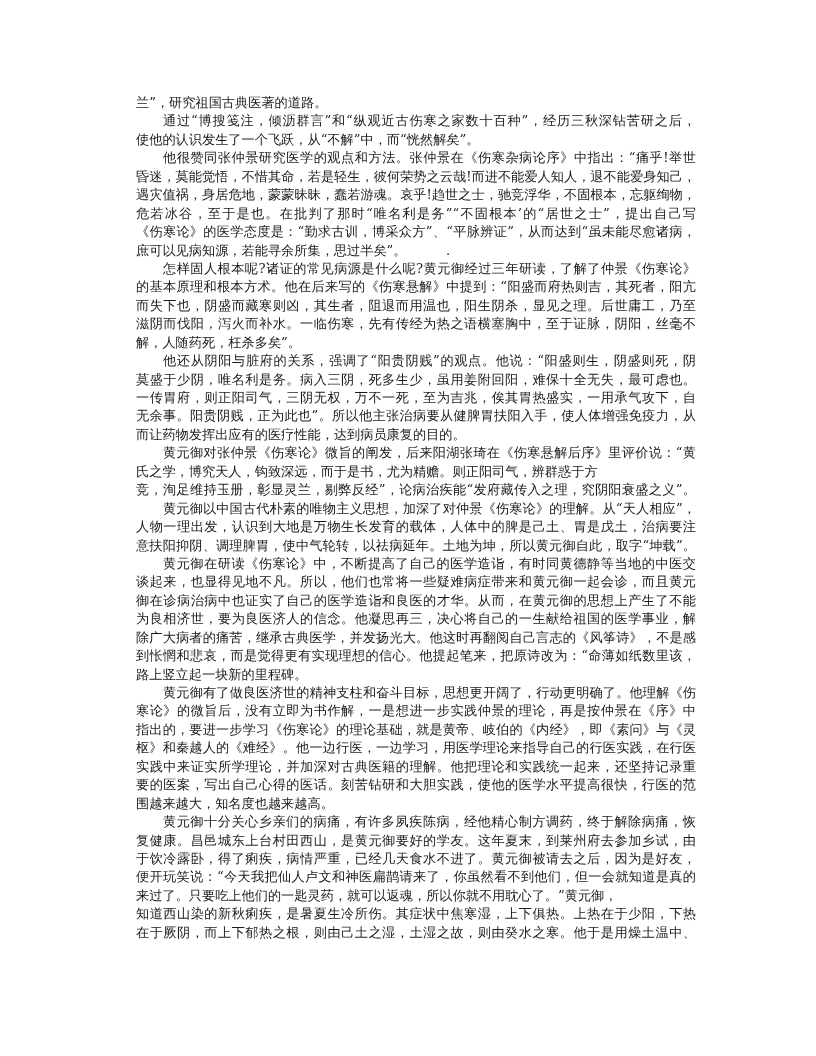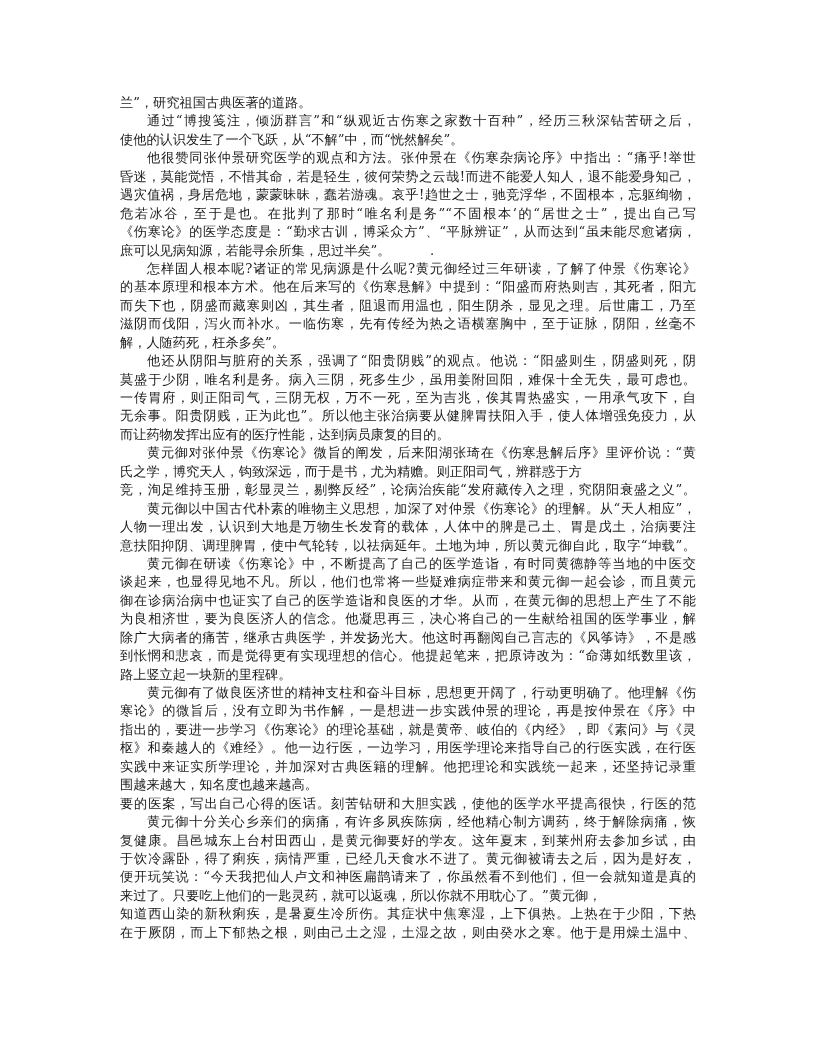--- a/index.html
+++ b/index.html
@@ -13,20 +13,21 @@
     font-size: 13.2px;
     color: #1a1a1a;
   }
   .line {
     height: 18.45px;
     line-height: 18.45px;
     white-space: nowrap;
     text-align: justify;
     text-align-last: justify;
     letter-spacing: 0px;
+    margin-left: 16px;
   }
   .line.last { text-align-last: left; }
   .line.indent { padding-left: 27px; }
 </style>
 </head>
 <body>
 
 <div class="page" id="page">
     <div class="line last">兰”，研究祖国古典医著的道路。</div>
     <div class="line indent">通过“博搜笺注，倾沥群言”和“纵观近古伤寒之家数十百种”，经历三秋深钻苦研之后，</div>
@@ -58,22 +59,22 @@
     <div class="line">御在诊病治病中也证实了自己的医学造诣和良医的才华。从而，在黄元御的思想上产生了不能</div>
     <div class="line">为良相济世，要为良医济人的信念。他凝思再三，决心将自己的一生献给祖国的医学事业，解</div>
     <div class="line">除广大病者的痛苦，继承古典医学，并发扬光大。他这时再翻阅自己言志的《风筝诗》，不是感</div>
     <div class="line">到怅惘和悲哀，而是觉得更有实现理想的信心。他提起笔来，把原诗改为：“命薄如纸数里该，</div>
     <div class="line last">路上竖立起一块新的里程碑。</div>
     <div class="line indent">黄元御有了做良医济世的精神支柱和奋斗目标，思想更开阔了，行动更明确了。他理解《伤</div>
     <div class="line">寒论》的微旨后，没有立即为书作解，一是想进一步实践仲景的理论，再是按仲景在《序》中</div>
     <div class="line">指出的，要进一步学习《伤寒论》的理论基础，就是黄帝、岐伯的《内经》，即《素问》与《灵</div>
     <div class="line">枢》和秦越人的《难经》。他一边行医，一边学习，用医学理论来指导自己的行医实践，在行医</div>
     <div class="line">实践中来证实所学理论，并加深对古典医籍的理解。他把理论和实践统一起来，还坚持记录重</div>
+    <div class="line">要的医案，写出自己心得的医话。刻苦钻研和大胆实践，使他的医学水平提高很快，行医的范</div>
     <div class="line last">围越来越大，知名度也越来越高。</div>
-    <div class="line">要的医案，写出自己心得的医话。刻苦钻研和大胆实践，使他的医学水平提高很快，行医的范</div>
     <div class="line indent">黄元御十分关心乡亲们的病痛，有许多夙疾陈病，经他精心制方调药，终于解除病痛，恢</div>
     <div class="line">复健康。昌邑城东上台村田西山，是黄元御要好的学友。这年夏末，到莱州府去参加乡试，由</div>
     <div class="line">于饮冷露卧，得了痢疾，病情严重，已经几天食水不进了。黄元御被请去之后，因为是好友，</div>
     <div class="line">便开玩笑说：“今天我把仙人卢文和神医扁鹊请来了，你虽然看不到他们，但一会就知道是真的</div>
     <div class="line last">来过了。只要吃上他们的一匙灵药，就可以返魂，所以你就不用耽心了。”黄元御，</div>
     <div class="line">知道西山染的新秋痢疾，是暑夏生冷所伤。其症状中焦寒湿，上下俱热。上热在于少阳，下热</div>
     <div class="line">在于厥阴，而上下郁热之根，则由己土之湿，土湿之故，则由癸水之寒。他于是用燥土温中、</div>
   </div>
 
 </body></html>

